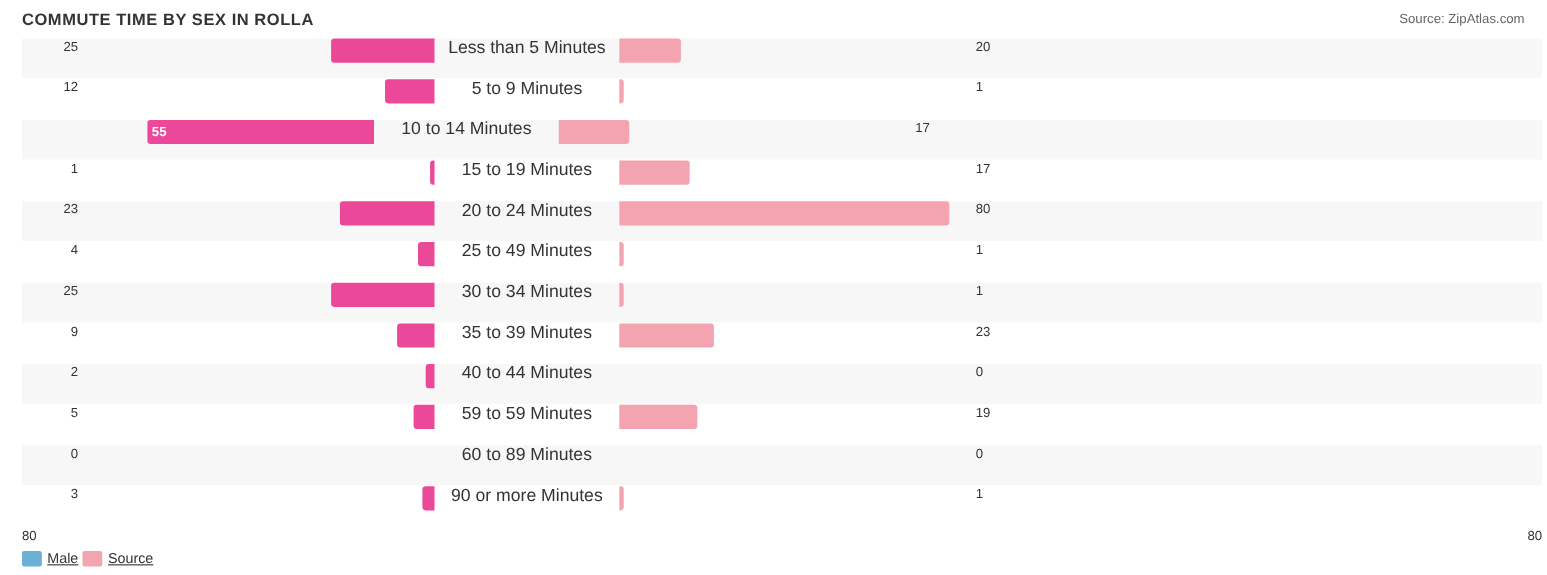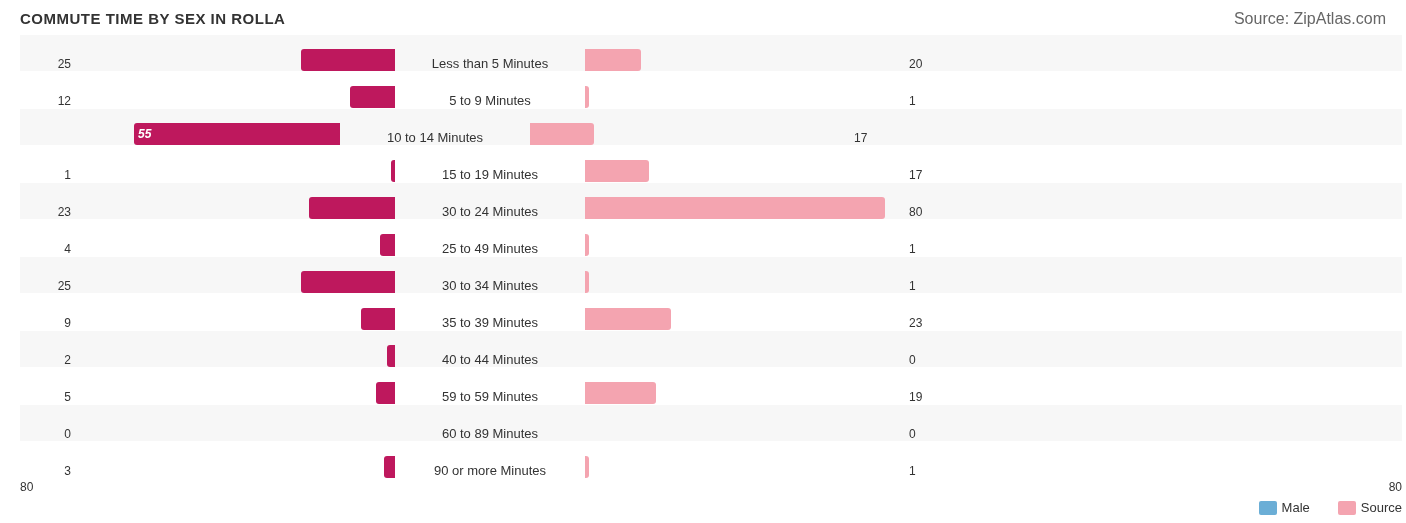--- a/index.html
+++ b/index.html
@@ -21,30 +21,30 @@
       font-weight: bold;
       text-transform: uppercase;
       color: #333;
       margin-bottom: 8px;
       letter-spacing: 0.5px;
     }
     .source {
       position: absolute;
       top: 10px;
       right: 20px;
-      font-size: 16px;
+      font-size: 12px;
       color: #666;
     }
     .chart-area {
       position: relative;
       width: 100%;
     }
     .row {
       display: flex;
-      align-items: flex-end;
+      align-items: flex-start;
       height: 36px;
       margin-bottom: 1px;
     }
     .row:nth-child(odd) {
       background: #f7f7f7;
     }
     .row:nth-child(even) {
       background: #fff;
     }
     .left-value {
@@ -57,29 +57,28 @@
     }
     .left-bar-container {
       width: 320px;
       display: flex;
       justify-content: flex-end;
       align-items: center;
       flex-shrink: 0;
     }
     .left-bar {
       height: 22px;
-      background: #be185d;
+      background: #ec4899;
       border-radius: 3px 0 0 3px;
       min-width: 0;
-      font-style: italic;
     }
     .label-box {
-      width: 190px;
+      width: 168px;
       text-align: center;
-      font-size: 13px;
+      font-size: 16px;
       color: #333;
       flex-shrink: 0;
       padding: 0 4px;
     }
     .right-bar-container {
       width: 320px;
       display: flex;
       justify-content: flex-start;
       align-items: center;
       flex-shrink: 0;
@@ -93,26 +92,27 @@
     .right-value {
       width: 55px;
       text-align: left;
       font-size: 12px;
       color: #333;
       padding-left: 4px;
       flex-shrink: 0;
     }
     .legend {
       display: flex;
-      justify-content: flex-end;
+      justify-content: flex-start;
       align-items: center;
       margin-top: 6px;
-      gap: 28px;
+      gap: 4px;
       font-size: 13px;
       color: #333;
+      text-decoration: underline;
     }
     .legend-item {
       display: flex;
       align-items: center;
       gap: 5px;
     }
     .legend-swatch {
       width: 18px;
       height: 14px;
       border-radius: 2px;
@@ -191,21 +191,21 @@
     </div>
     <div class="right-value">17</div>
   </div>
       <div class="row">
     <div class="left-value">23</div>
     <div class="left-bar-container">
       <div class="left-bar" style="width:86px;">
         
       </div>
     </div>
-    <div class="label-box">30 to 24 Minutes</div>
+    <div class="label-box">20 to 24 Minutes</div>
     <div class="right-bar-container">
       <div class="right-bar" style="width:300px;"></div>
     </div>
     <div class="right-value">80</div>
   </div>
       <div class="row">
     <div class="left-value">4</div>
     <div class="left-bar-container">
       <div class="left-bar" style="width:15px;">
         

